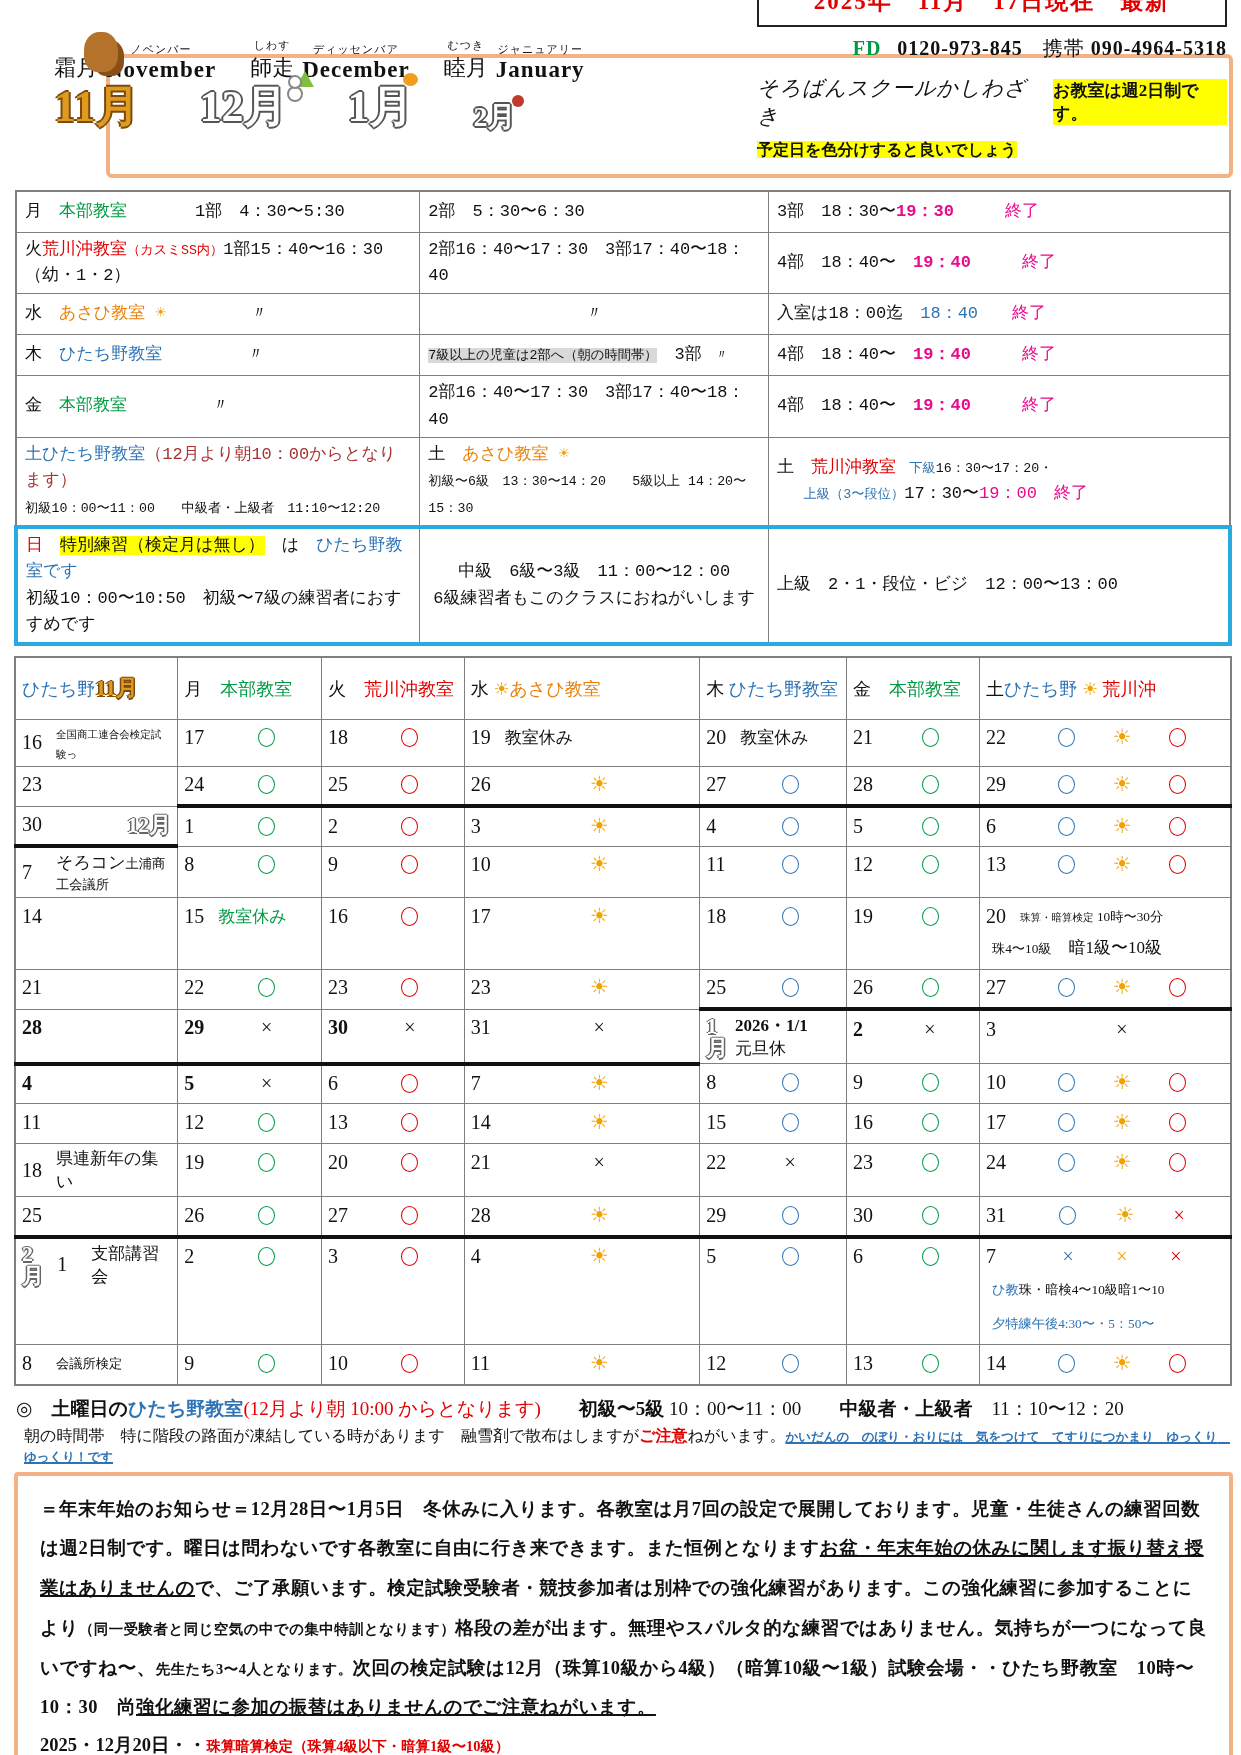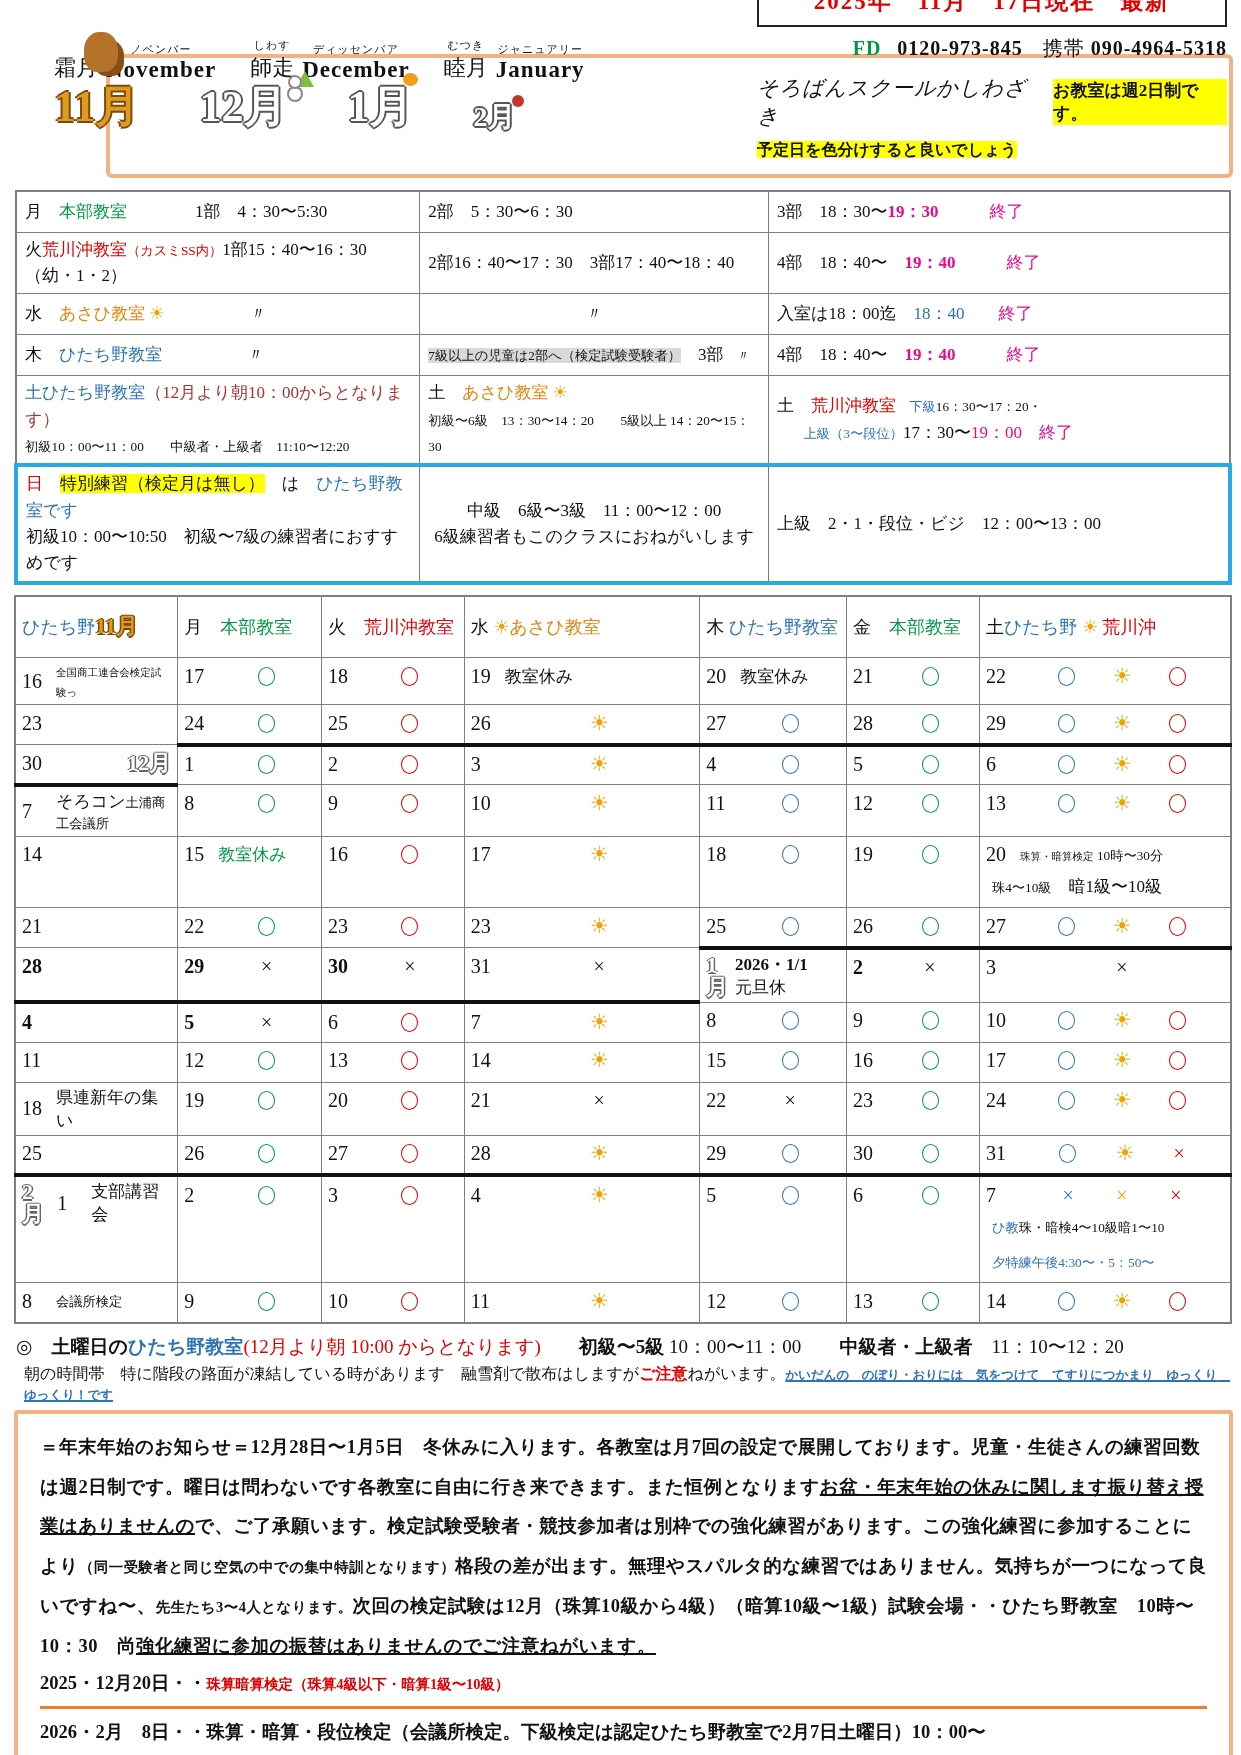--- a/index.html
+++ b/index.html
@@ -47,21 +47,21 @@
   .phone-line{margin-top:8px;text-align:right;font-size:20px;font-weight:bold;letter-spacing:1px;}
   .fd{color:#009a44;margin-right:10px;}
   .mob-label{margin-left:14px;font-weight:normal;}
   .school-line{margin-top:12px;display:flex;gap:14px;align-items:center;justify-content:flex-start;}
   .school{font-size:21px;font-style:italic;letter-spacing:1px;}
   .weekly{font-size:17px;font-weight:bold;}
   .color-note{margin-top:10px;text-align:left;font-size:16px;font-weight:bold;}
 
   
   table{border-collapse:collapse;}
-  .schedule{width:1218px;border:2px solid var(--bord);font-size:17px;}
+  .schedule{width:1218px;border:2px solid var(--bord);font-size:17px;font-family:Liberation Mono, monospace;}
   .schedule td{border:1.6px solid var(--bord);padding:4px 8px;vertical-align:middle;}
   .schedule tr{height:41px;}
   .sc-line{line-height:1.55;}
   .sc-center{text-align:center;}
   .sun-row td.sun-b{border-top:4px solid var(--boxblue);border-bottom:4px solid var(--boxblue);}
   .sun-row td.sun-l{border-left:4px solid var(--boxblue);}
   .sun-row td.sun-r{border-right:4px solid var(--boxblue);}
 
   
   .calendar{width:1218px;border:2px solid var(--bord);margin-top:10px;font-size:17px;}
@@ -196,21 +196,32 @@
           </td>
           <td>
             <div class="sc-line"><span>入室は18：00迄　</span><span class="c-blue">18：40</span><span class="c-pink">　　終了</span></div>
           </td>
         </tr>
         <tr>
           <td>
             <div class="sc-line"><span class="c-black">木</span><span class="c-blue">　ひたち野教室</span><span>　　　　　〃</span></div>
           </td>
           <td>
-            <div class="sc-line"><span class="bg-gray">7級以上の児童は2部へ（検定試験受験者）</span><span>　3部</span><span class="sm">　〃</span></div>
+            <div class="sc-line"><span class="bg-gray">7級以上の児童は2部へ（朝の時間帯）</span><span>　3部</span><span class="sm">　〃</span></div>
+          </td>
+          <td>
+            <div class="sc-line"><span>4部　18：40〜　</span><span class="c-pink bold">19：40</span><span class="c-pink">　　　終了</span></div>
+          </td>
+        </tr>
+        <tr>
+          <td>
+            <div class="sc-line"><span class="c-black">金</span><span class="c-green">　本部教室</span><span>　　　　　〃</span></div>
+          </td>
+          <td>
+            <div class="sc-line"><span>2部16：40〜17：30　3部17：40〜18：40</span></div>
           </td>
           <td>
             <div class="sc-line"><span>4部　18：40〜　</span><span class="c-pink bold">19：40</span><span class="c-pink">　　　終了</span></div>
           </td>
         </tr>
         <tr>
           <td>
             <div class="sc-line"><span class="c-blue">土</span><span class="c-blue">ひたち野教室</span><span class="c-darkred">（12月より朝10：00からとなります）</span></div>
             <div class="sc-line"><span class="sm">初級10：00〜11：00</span><span class="sm">　　中級者・上級者　11:10〜12:20</span></div>
           </td>

